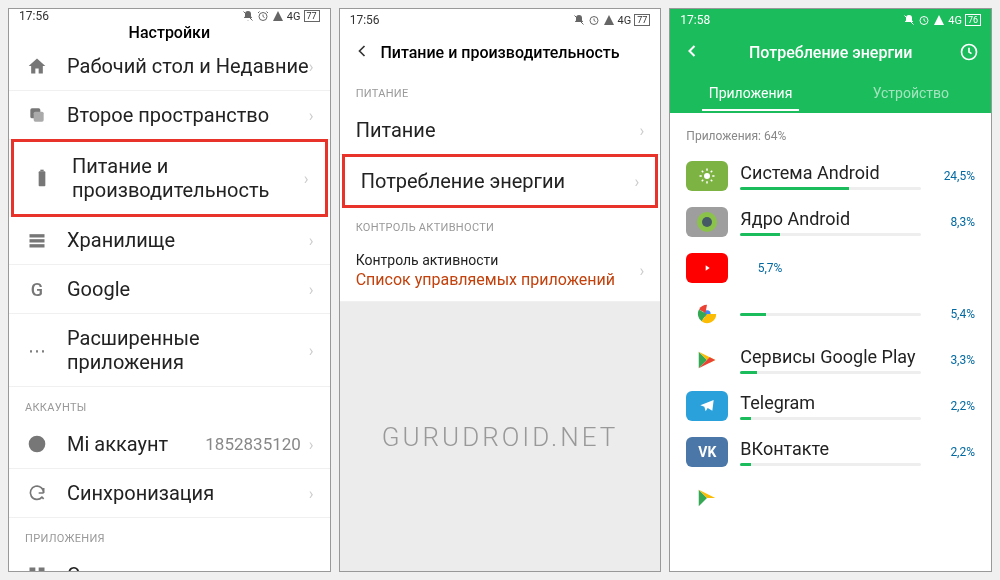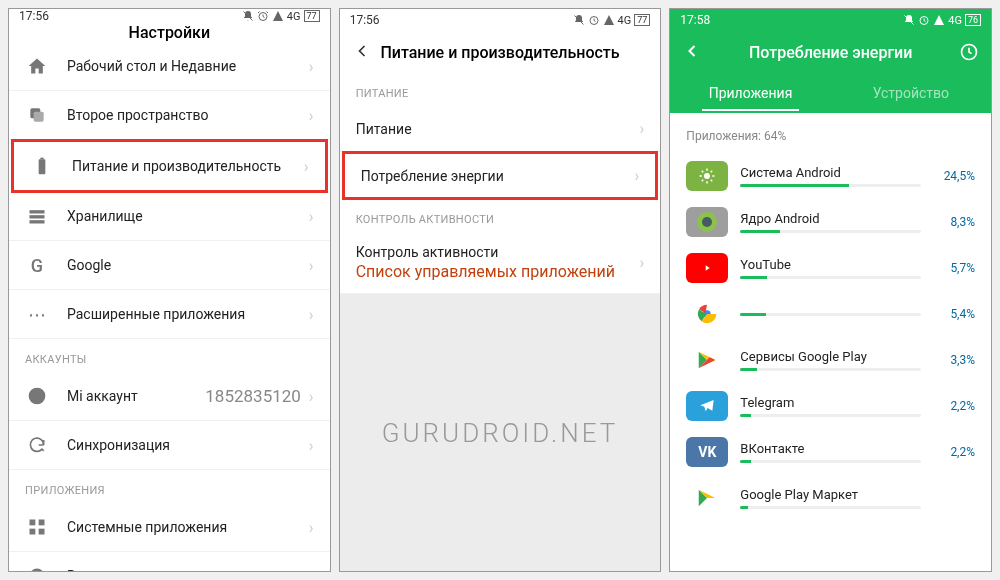--- a/index.html
+++ b/index.html
@@ -13,31 +13,31 @@
 .header.green { background: #1abc5c; color: #fff; }
 .header .back { position: absolute; left: 12px; top: 10px; }
 .header .clock { position: absolute; right: 12px; top: 11px; }
 .tabs { height: 40px; background: #1abc5c; display: flex; align-items: center; }
 .tab { flex: 1; text-align: center; color: rgba(255,255,255,0.6); font-size: 14px; padding: 10px 0; position: relative; }
 .tab.active { color: #fff; }
 .tab.active::after { content:''; position:absolute; bottom:0; left:20%; right:20%; height:2px; background:#fff; }
 .section-label { font-size: 11px; color: #999; padding: 14px 16px 6px; letter-spacing: 0.3px; }
 .row { display: flex; align-items: center; padding: 12px 16px; border-bottom: 1px solid #f0f0f0; min-height: 46px; position: relative; }
 .row .icon { width: 24px; height: 24px; margin-right: 18px; display: flex; align-items: center; justify-content: center; color: #666; flex-shrink:0; }
-.row .label { flex: 1; font-size: 14px; color: #222; }
+.row .label { flex: 1; font-size: 20px; color: #222; }
 .row .sublabel { font-size: 16px; color: #c2410c; margin-top: 2px; }
 .row .value { font-size: 17px; color: #888; margin-right: 8px; }
 .row .chevron { color: #ccc; font-size: 16px; }
 .row.noborder { border-bottom: none; }
 .highlight { border: 3px solid #e8332a; margin: -1px 2px; }
 .app-list { overflow: hidden; flex:1; }
 .app-row { display: flex; align-items: center; padding: 8px 16px; gap: 12px; }
 .app-icon { width: 42px; height: 30px; border-radius: 6px; display:flex; align-items:center; justify-content:center; flex-shrink:0; font-size:16px; color:#fff; }
 .app-info { flex: 1; }
-.app-name { font-size: 13px; color: #222; margin-bottom: 4px; }
+.app-name { font-size: 18px; color: #222; margin-bottom: 4px; }
 .app-bar-bg { height: 3px; background: #eee; border-radius: 2px; overflow:hidden; }
 .app-bar-fill { height: 100%; background: #1abc5c; }
 .app-pct { font-size: 12px; color: #0369a1; width:42px; text-align:right; }
 .apps-header { font-size: 12px; color: #888; padding: 16px 16px 10px; }
 .gray-area { flex:1; background:#ececec; display:flex; align-items:center; justify-content:center; }
 .watermark { font-size: 26px; color: #999; letter-spacing: 3px; font-weight:300; }
 .col { display:flex; flex-direction:column; }
 </style>
 </head>
 <body>
@@ -272,26 +272,20 @@
           </div>
     </div>
     <div class="app-pct">8,3%</div>
       </div>
       <div class="app-row">
     <div class="app-icon" style="background:#ff0000">
           <svg width="16" height="12" viewBox="0 0 24 18" fill="#fff">
             <path d="M10 13l6-4-6-4z"></path>
           </svg>
         </div>
-    <div class="app-info">
-      <div class="app-name">YouTube</div>
-      <div class="app-bar-bg">
-            <div class="app-bar-fill" style="width:15%"></div>
-          </div>
-    </div>
     <div class="app-pct">5,7%</div>
       </div>
       <div class="app-row">
     <div class="app-icon" style="background:#fff">
           <svg width="22" height="22" viewBox="0 0 24 24">
             <circle cx="12" cy="12" r="10" fill="#fff"></circle>
             <circle cx="12" cy="12" r="4" fill="#4285f4"></circle>
             <path d="M12 2a10 10 0 00-8.7 5l7 4z" fill="#ea4335"></path>
             <path d="M3.3 7a10 10 0 003 13l5-8z" fill="#34a853"></path>
             <path d="M6 20a10 10 0 0016-8h-10z" fill="#fbbc05"></path>
@@ -346,22 +340,16 @@
     </div>
     <div class="app-pct">2,2%</div>
       </div>
       <div class="app-row">
     <div class="app-icon" style="background:#fff">
           <svg width="22" height="22" viewBox="0 0 24 24">
             <path d="M3 3l9 9-9 9z" fill="#34a853"></path>
             <path d="M3 3l18 9-9 0z" fill="#fbbc05"></path>
           </svg>
         </div>
-    <div class="app-info">
-      <div class="app-name">Google Play Маркет</div>
-      <div class="app-bar-bg">
-            <div class="app-bar-fill" style="width:4%"></div>
-          </div>
-    </div>
     <div class="app-pct"></div>
       </div>
     </div>
 </div>
 
 </body></html>

